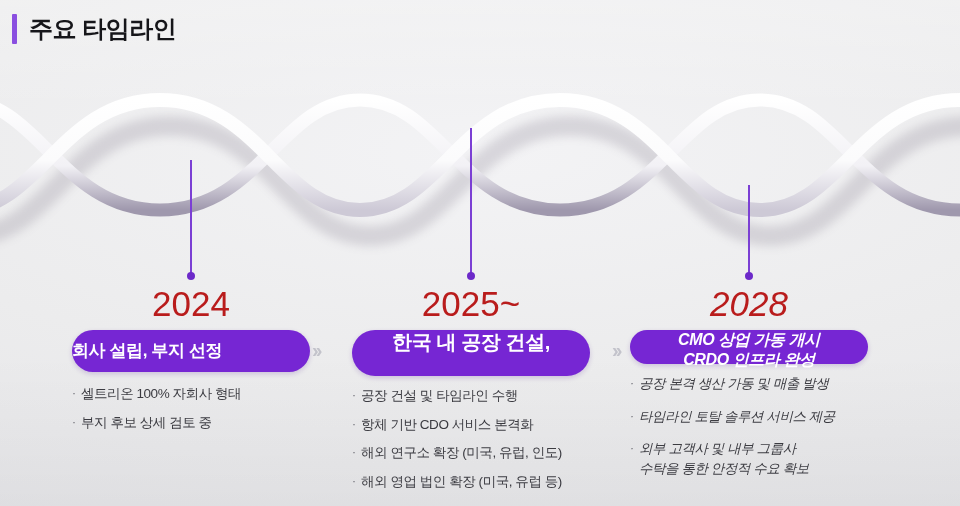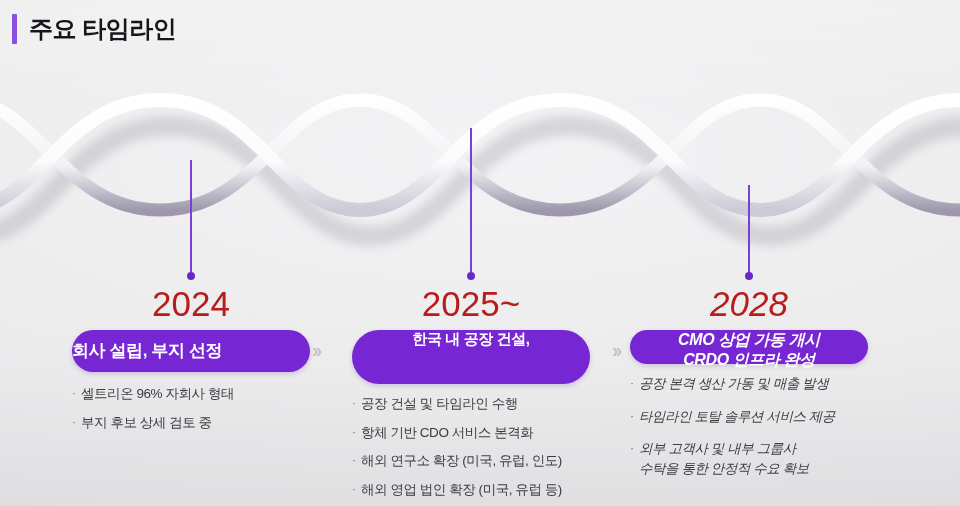--- a/index.html
+++ b/index.html
@@ -219,34 +219,34 @@
   </div>
 
   <div class="col" style="left:72px;top:286px;width:238px;">
     <div class="year">2024</div>
     <div class="pill" style="height:42px;font-size:17px;">
       <span>회사 설립, 부지 선정</span>
     </div>
     <div class="bullets">
       <div class="bullet">
         <span class="mk">·</span>
-        <span class="bt">셀트리온 96% 자회사 형태</span>
+        <span class="bt">셀트리온 100% 자회사 형태</span>
       </div>
       <div class="bullet" style="margin-bottom:2px;">
         <span class="mk">·</span>
         <span class="bt">부지 후보 상세 검토 중</span>
       </div>
     </div>
   </div>
 
   <div class="chev" style="left:312px;top:340px;">››</div>
 
   <div class="col" style="left:352px;top:286px;width:238px;">
     <div class="year">2025~</div>
-    <div class="pill" style="height:54px;font-size:15px;flex-direction:column;">
+    <div class="pill" style="height:46px;font-size:20px;flex-direction:column;">
       <span>한국 내 공장 건설,</span>
     </div>
     <div class="bullets" style="margin-top:10px;">
       <div class="bullet">
         <span class="mk">·</span>
         <span class="bt">공장 건설 및 타임라인 수행</span>
       </div>
       <div class="bullet">
         <span class="mk">·</span>
         <span class="bt">항체 기반 CDO 서비스 본격화</span>

